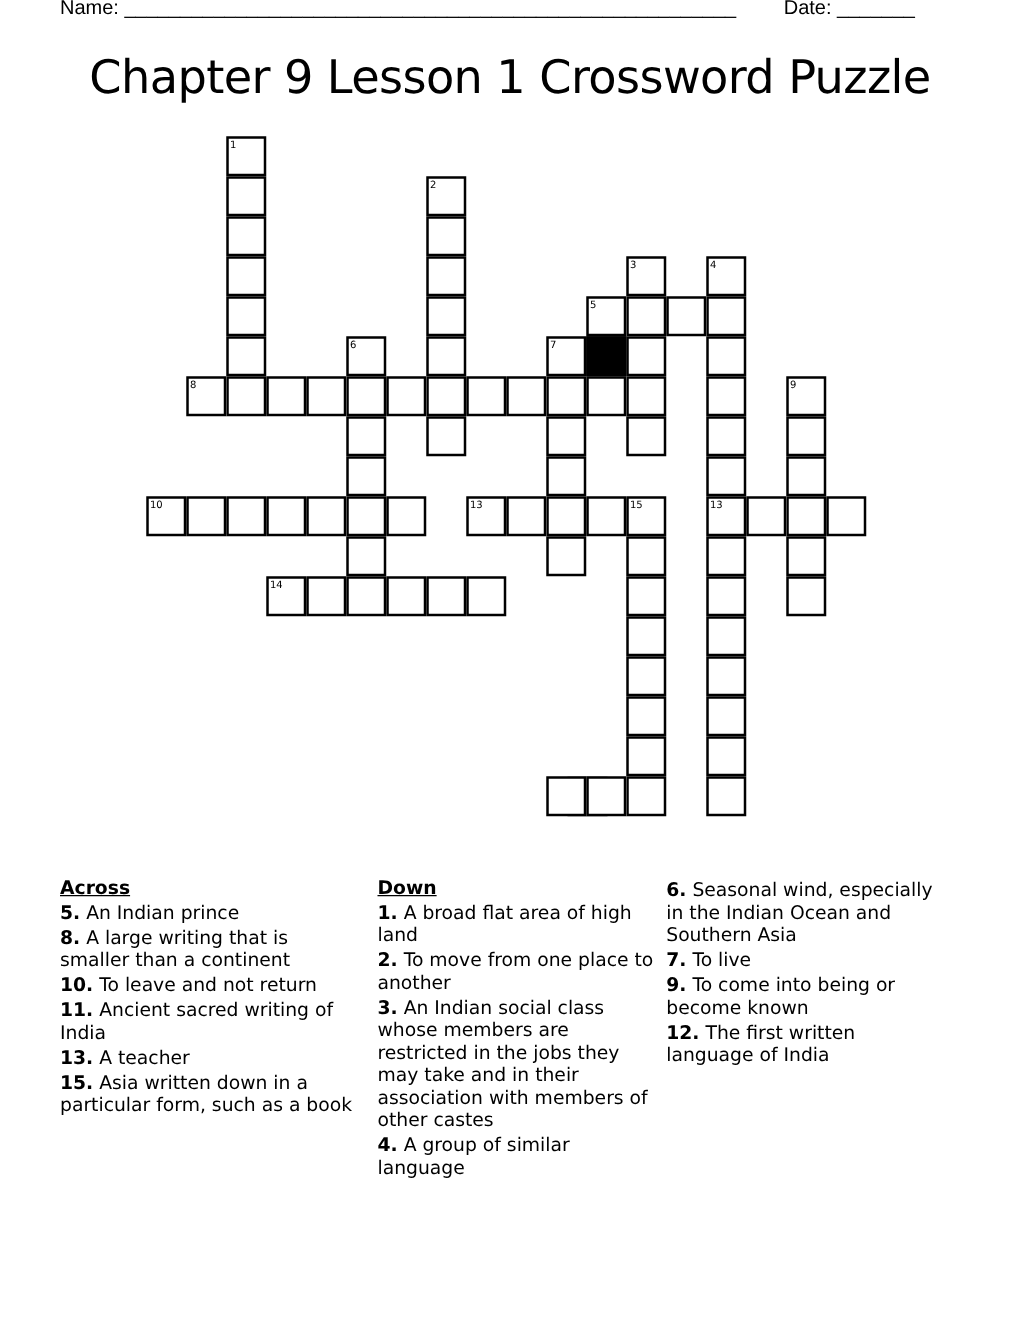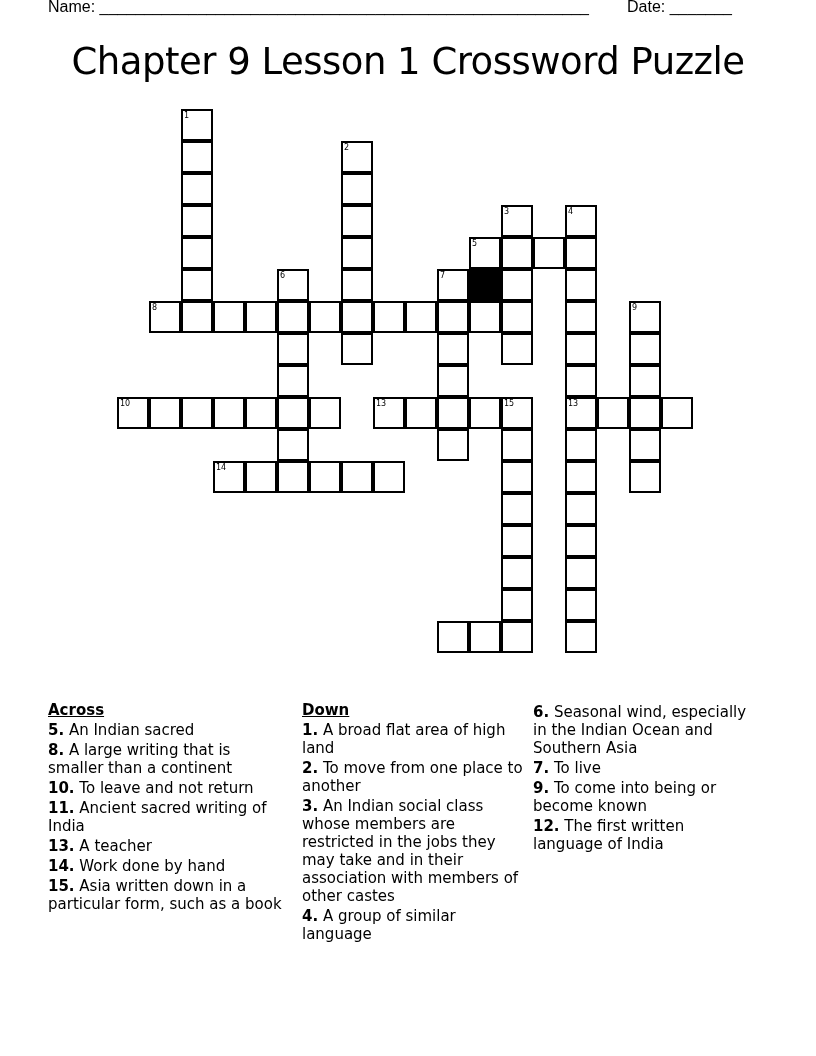--- a/index.html
+++ b/index.html
@@ -141,26 +141,25 @@
       <span class="num">15</span>
     </div>
     <div class="cell" style="left: 438px; top: 622px;"></div>
     <div class="cell" style="left: 470px; top: 622px;"></div>
     <div class="cell black" style="left: 470px; top: 270px;"></div>
   </div>
 
 <div class="col" style="left:48px; width:235px;">
   <h3>Across</h3>
   <div id="across-list">
-      <div class="clue"><b>5.</b><span> An Indian sacred</span></div>
+      <div class="clue"><b>5.</b><span> An Indian prince</span></div>
       <div class="clue"><b>8.</b><span> A large writing that is smaller than a continent</span></div>
       <div class="clue"><b>10.</b><span> To leave and not return</span></div>
       <div class="clue"><b>11.</b><span> Ancient sacred writing of India</span></div>
       <div class="clue"><b>13.</b><span> A teacher</span></div>
-      <div class="clue"><b>14.</b><span> Work done by hand</span></div>
       <div class="clue"><b>15.</b><span> Asia written down in a particular form, such as a book</span></div>
     </div>
 </div>
 <div class="col" style="left:302px; width:225px;">
   <h3>Down</h3>
   <div id="down-list-1">
       <div class="clue"><b>1.</b><span> A broad flat area of high land</span></div>
       <div class="clue"><b>2.</b><span> To move from one place to another</span></div>
       <div class="clue"><b>3.</b><span> An Indian social class whose members are restricted in the jobs they may take and in their association with members of other castes</span></div>
       <div class="clue"><b>4.</b><span> A group of similar language</span></div>

